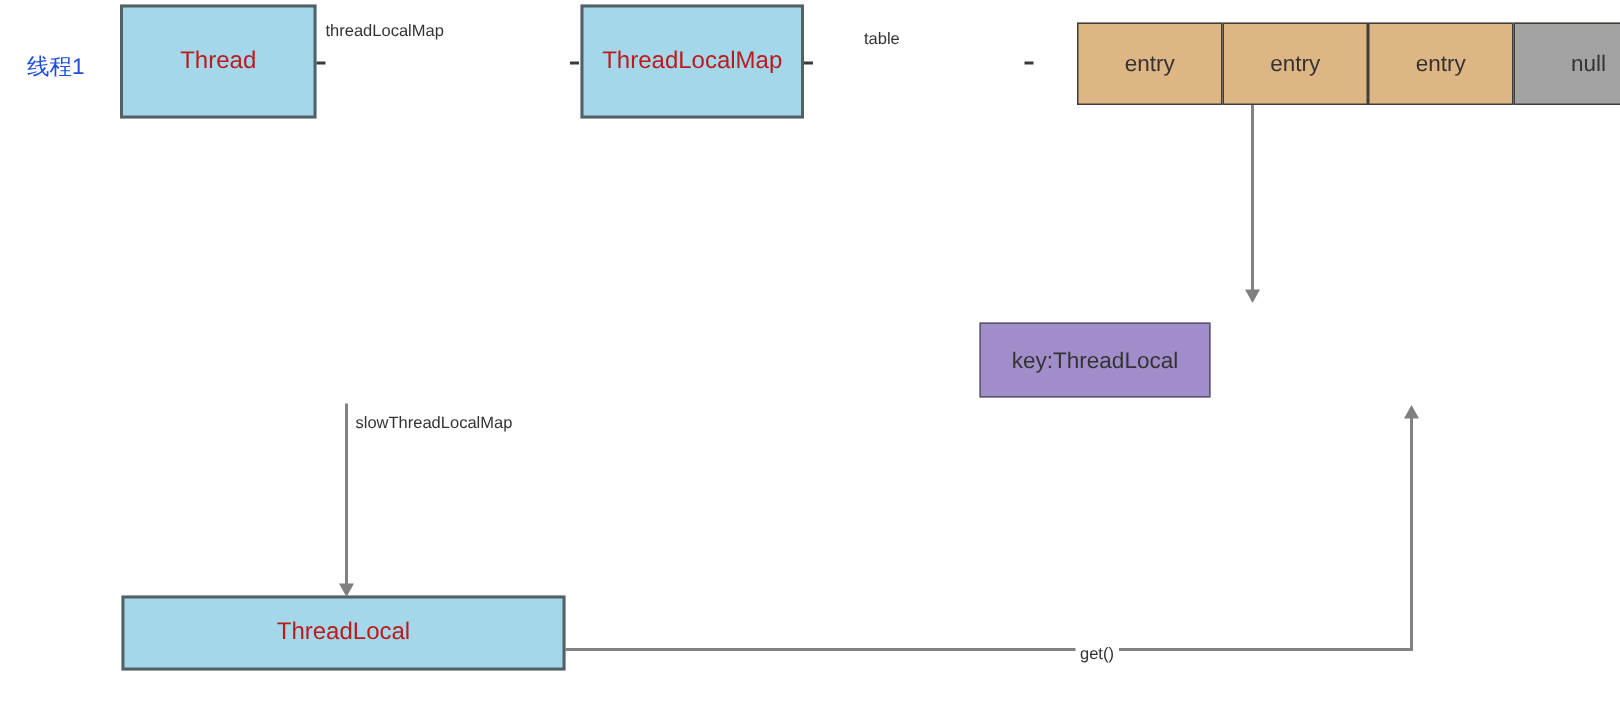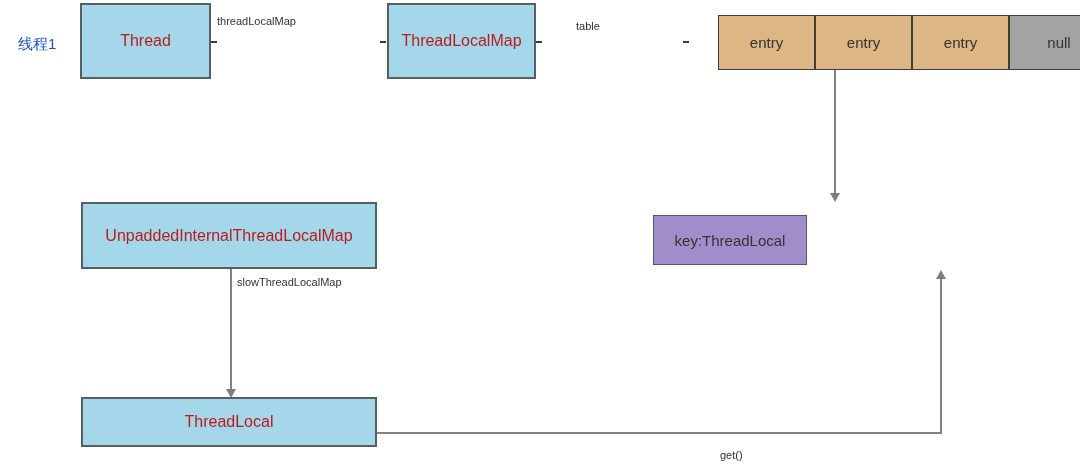--- a/index.html
+++ b/index.html
@@ -63,31 +63,30 @@
   <div class="cellrow" style="left:690px;top:15px;height:55px;margin-left:28px;">
     <div class="cell" style="width: 97px; background-color: rgb(222, 181, 132);">entry</div>
     <div class="cell" style="width: 97px; background-color: rgb(222, 181, 132);">entry</div>
     <div class="cell" style="width: 97px; background-color: rgb(222, 181, 132);">entry</div>
     <div class="cell" style="width: 100px; background-color: #a3a3a3;">null</div>
   </div>
 
   <div class="line" style="left:834px;top:70px;width:2px;height:124px;"></div>
   <div class="arrow-down" style="left:830px;top:193px;"></div>
 
-  <div class="node blue" style="left: 81px; top: 202px; width: 296px; height: 67px; background-color: rgb(164, 215, 234);">UnpaddedInternalThreadLocalMap</div>
 
   <div class="edge-label" style="left:237px;top:276px;">slowThreadLocalMap</div>
 
   <div class="line" style="left:230px;top:269px;width:2px;height:121px;"></div>
   <div class="arrow-down" style="left:226px;top:389px;"></div>
 
   <div class="cellrow" style="left:653px;top:215px;height:50px;">
     <div class="cell kv" style="width: 154px; background-color: rgb(162, 141, 203);">key:ThreadLocal</div>
   </div>
 
   <div class="node blue" style="left: 81px; top: 397px; width: 296px; height: 50px; background-color: rgb(164, 215, 234);">ThreadLocal</div>
 
   <div class="line" style="left:377px;top:432px;width:565px;height:2px;"></div>
   <div class="line" style="left:940px;top:278px;width:2px;height:156px;"></div>
   <div class="arrow-up" style="left:936px;top:270px;"></div>
-  <div class="edge-label get-label" style="left:717px;top:449px;text-align:center;">get()</div>
+  <div class="edge-label get-label" style="left:717px;top:430px;text-align:center;">get()</div>
 
 </div>
 
 </body></html>

